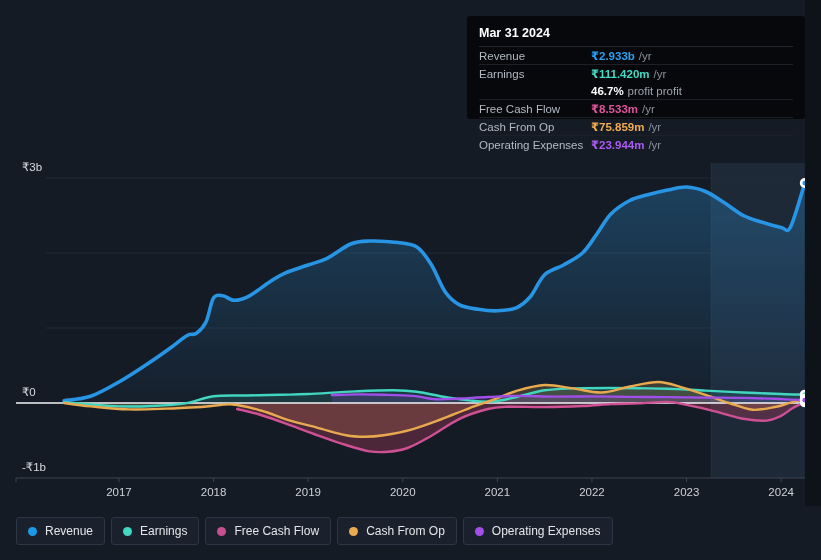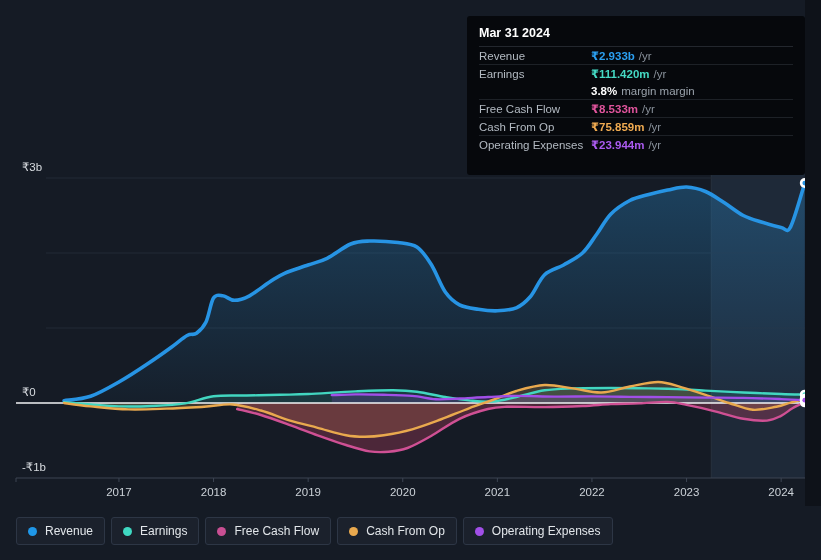--- a/index.html
+++ b/index.html
@@ -1,21 +1,21 @@
 <!DOCTYPE html>
 <html><head>
 <meta charset="utf-8">
 <style>
   html,body{margin:0;padding:0;background:#151b25;}
   #stage{position:relative;width:821px;height:560px;background:#151b25;overflow:hidden;
          font-family:"Liberation Sans","DejaVu Sans",sans-serif;}
   #right-strip{position:absolute;left:805px;top:0;width:16px;height:506px;background:#0e1219;}
   #chart-svg{position:absolute;left:0;top:0;}
   
-  #tooltip{position:absolute;left:467px;top:16px;width:338px;height:159px;box-sizing:border-box;
+  #tooltip{position:absolute;left:467px;top:16px;width:338px;height:103px;box-sizing:border-box;
            background:#06080c;border-radius:3px;padding:5px 12px 6px;z-index:5;}
   .tt-header{height:25px;line-height:25px;font-size:12.5px;font-weight:700;color:#ffffff;
              border-bottom:1px solid #23272e;}
   .tt-row{display:flex;align-items:center;height:17px;font-size:11.5px;border-top:1px solid #1d2127;}
   .tt-row.no-sep{border-top:none;}
   .tt-label{flex:none;width:112px;color:#b3bac2;}
   .tt-value{font-weight:700;}
   .tt-suffix{color:#8a929c;margin-left:4px;font-weight:400;}
   .tt-margin-bold{color:#ffffff;font-weight:700;}
   .tt-margin-text{color:#9aa2ab;margin-left:4px;}
@@ -93,21 +93,21 @@
         <div class="tt-row no-sep">
           <span class="tt-label">Revenue</span>
           <span class="tt-value"><span class="val" style="color: rgb(43, 159, 240);">₹2.933b</span><span class="tt-suffix">/yr</span></span>
         </div>
         <div class="tt-row">
           <span class="tt-label">Earnings</span>
           <span class="tt-value"><span class="val" style="color: rgb(69, 217, 196); margin-top: 43px;">₹111.420m</span><span class="tt-suffix">/yr</span></span>
         </div>
         <div class="tt-row no-sep">
           <span class="tt-label"></span>
-          <span><span class="tt-margin-bold">3.8%</span><span class="tt-margin-text">margin margin</span></span>
+          <span><span class="tt-margin-bold">46.7%</span><span class="tt-margin-text">profit profit</span></span>
         </div>
         <div class="tt-row">
           <span class="tt-label">Free Cash Flow</span>
           <span class="tt-value"><span class="val" style="color: rgb(224, 84, 156); margin-top: 31px;">₹8.533m</span><span class="tt-suffix">/yr</span></span>
         </div>
         <div class="tt-row">
           <span class="tt-label">Cash From Op</span>
           <span class="tt-value"><span class="val" style="color: rgb(240, 171, 81);">₹75.859m</span><span class="tt-suffix">/yr</span></span>
         </div>
         <div class="tt-row">

